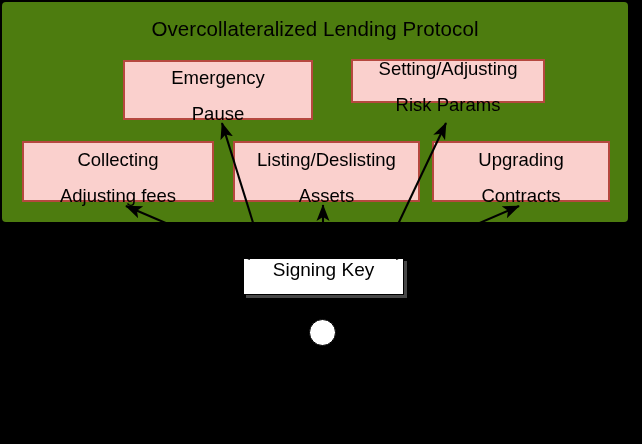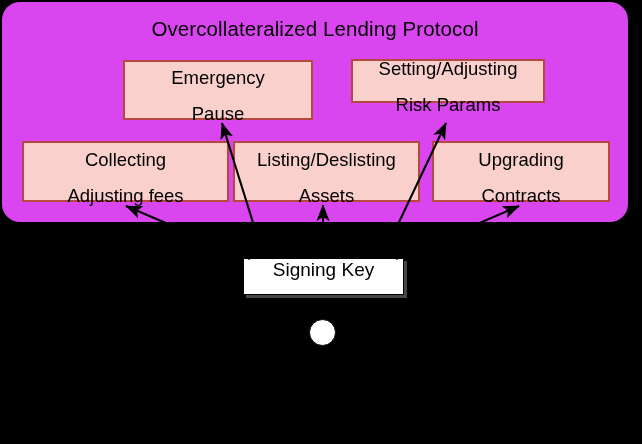--- a/index.html
+++ b/index.html
@@ -15,22 +15,22 @@
     overflow: hidden;
     font-family: "Liberation Sans", sans-serif;
   }
   
   .protocol-card {
     position: absolute;
     left: 2px;
     top: 2px;
     width: 626px;
     height: 220px;
-    background: #d946ef;
-    border-radius: 18px;
+    background: #4d7c0f;
+    border-radius: 4px;
     box-shadow: 3px 4px 0 0 rgba(0,0,0,0.55);
     box-sizing: border-box;
   }
   .card-title {
     position: absolute;
     left: 0;
     top: 15px;
     width: 626px;
     text-align: center;
     font-size: 20.5px;
@@ -51,21 +51,21 @@
     color: #000000;
     font-size: 18.5px;
     line-height: 1.28;
     text-align: center;
     white-space: nowrap;
   }
   .perm-box .line { display: block; margin-top: 12px; }
 
   #box-emergency-pause  { left: 121px; top: 58px;  width: 190px; height: 60px; }
   #box-risk-params      { left: 349px; top: 57px;  width: 194px; height: 44px; }
-  #box-protocol-fees    { left: 20px;  top: 139px; width: 207px; height: 61px; }
+  #box-protocol-fees    { left: 20px;  top: 139px; width: 192px; height: 61px; }
   #box-listing          { left: 231px; top: 139px; width: 187px; height: 61px; }
   #box-upgrading        { left: 430px; top: 139px; width: 178px; height: 61px; }
 
   
   .signing-key-box {
     position: absolute;
     left: 243px;
     top: 258px;
     width: 161px;
     height: 37px;

